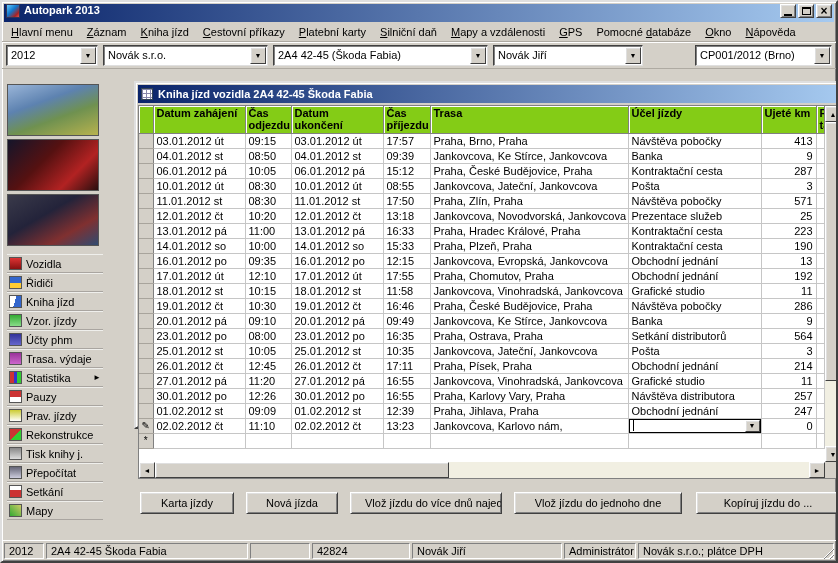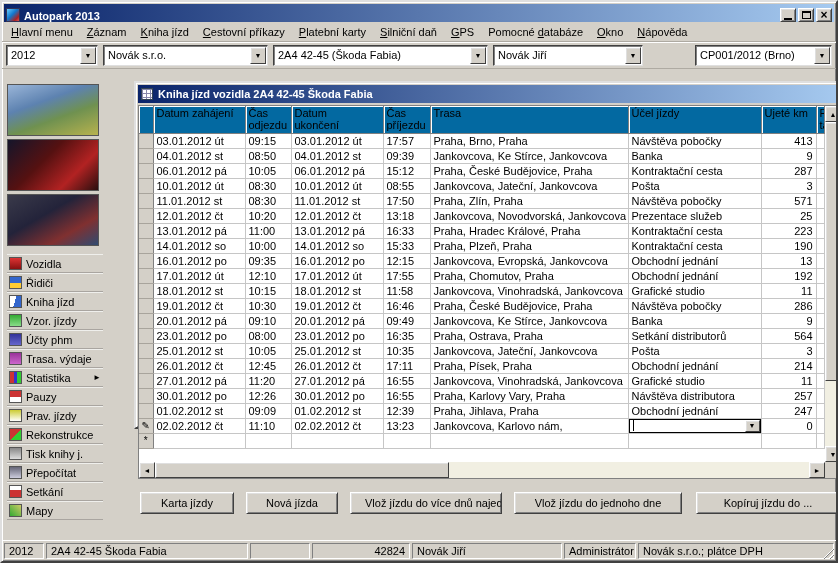--- a/index.html
+++ b/index.html
@@ -2,21 +2,21 @@
 <html><head>
 <meta charset="utf-8">
 <style>
   *{box-sizing:border-box;margin:0;padding:0}
   html,body{width:838px;height:563px;overflow:hidden}
   body{font-family:"Liberation Sans","DejaVu Sans",sans-serif;font-size:11px;color:#000;background:#808080}
   .app{width:838px;height:563px;background:#d4d0c8;display:flex;flex-direction:column;
        border:2px solid;border-color:#dfdfdf #404040 #404040 #dfdfdf;box-shadow:inset 1px 1px 0 #fff,inset -1px -1px 0 #808080}
   
   .titlebar{height:18px;margin:2px 2px 0 2px;background:linear-gradient(to right,#0a246a,#a6caf0);
-            display:flex;align-items:flex-end;gap:4px;padding:0 2px;color:#fff;font-weight:bold;flex:none}
+            display:flex;align-items:flex-start;gap:4px;padding:0 2px;color:#fff;font-weight:bold;flex:none}
   .app-icon{width:14px;height:14px;flex:none;border:1px solid #335;
             background:linear-gradient(135deg,#6cf 0%,#17c 45%,#a22 80%,#d55 100%)}
   .title-text{flex:1;white-space:nowrap;overflow:hidden}
   .win-buttons{display:flex;flex:none}
   .win-btn{width:16px;height:14px;margin-left:2px;background:#d4d0c8;border:1px solid;border-color:#fff #404040 #404040 #fff;
            box-shadow:inset 1px 1px 0 #dfdfdf,inset -1px -1px 0 #808080;display:flex;align-items:center;justify-content:center;color:#000}
   .g-min{width:8px;height:2px;background:#000;margin-top:7px}
   .g-max{width:9px;height:8px;border:1px solid #000;border-top:2px solid #000}
   .g-close{font-weight:bold;font-size:12px;line-height:1}
   
@@ -67,22 +67,22 @@
   .child-icon{width:12px;height:12px;flex:none;border:1px solid #345;background:
       repeating-linear-gradient(to bottom,#88a 0 1px,transparent 1px 4px),
       repeating-linear-gradient(to right,#88a 0 1px,transparent 1px 4px),#fff}
   
   .grid-wrap{margin:2px;height:374px;display:flex;flex-direction:column;flex:none;border:1px solid #808080}
   .grid-main{flex:1;display:flex;overflow:hidden}
   .grid-scroll{flex:1;background:#fff;overflow:hidden}
   table.grid{border-collapse:collapse;table-layout:fixed;width:100%;background:#fff}
   col.w0{width:14px}col.w1{width:92px}col.w2{width:46px}col.w3{width:92px}col.w4{width:47px}
   col.w5{width:198px}col.w6{width:133px}col.w7{width:55px}
-  th{background:#0369a1;border-right:1px solid #808080;border-bottom:1px solid #808080;box-shadow:inset 1px 1px 0 #fff;
-     font-weight:normal;text-align:left;vertical-align:top;padding:1px 3px;white-space:pre-line;line-height:12px;height:27px;overflow:hidden}
+  th{background:#84cc16;border-right:1px solid #808080;border-bottom:1px solid #808080;box-shadow:inset 1px 1px 0 #fff;
+     font-weight:bold;text-align:left;vertical-align:top;padding:1px 3px;white-space:pre-line;line-height:12px;height:27px;overflow:hidden}
   td{height:15px;border-right:1px solid #c6c6c6;border-bottom:1px solid #c6c6c6;padding:0 3px;
      white-space:nowrap;overflow:hidden;line-height:14px}
   td.ind{background:#d4d0c8;border-right:1px solid #808080;border-bottom:1px solid #a8a49c;text-align:center;padding:0;font-size:10px}
   td.c-7{text-align:right}
   td.edit-cell{padding:0;position:relative}
   .cell-combo{position:absolute;inset:0;border:1px solid #000;background:#fff;display:flex;align-items:center}
   .caret{width:1px;height:11px;background:#000;margin-left:3px;flex:none}
   .cell-combo-val{flex:1;overflow:hidden}
   .cell-combo-btn{width:15px;align-self:stretch;flex:none;background:#d4d0c8;border:1px solid;border-color:#fff #404040 #404040 #fff;
                   box-shadow:inset 1px 1px 0 #dfdfdf;display:flex;align-items:center;justify-content:center;font-size:7px}
@@ -99,21 +99,21 @@
   .sb-corner{width:16px;flex:none;background:#d4d0c8}
   
   .child-buttons{display:flex;gap:12px;margin:11px 4px 0 4px}
   .btn{height:22px;background:#d4d0c8;border:1px solid;border-color:#fff #404040 #404040 #fff;
        box-shadow:inset 1px 1px 0 #dfdfdf,inset -1px -1px 0 #808080;font:inherit;padding:0 14px;white-space:nowrap;overflow:hidden}
   .btn:nth-child(1){width:94px}.btn:nth-child(2){width:92px}.btn:nth-child(3){width:152px}
   .btn:nth-child(4){width:168px}.btn:nth-child(5){width:144px;margin-left:auto}
   
   .statusbar{height:21px;flex:none;display:flex;align-items:center;gap:2px;padding:2px;position:relative;border-top:1px solid #fff}
   .status-panel{height:16px;border:1px solid;border-color:#808080 #fff #fff #808080;padding:1px 4px;white-space:nowrap;overflow:hidden}
-  .sp-0{width:40px}.sp-1{width:202px}.sp-2{width:60px}.sp-3{width:98px;text-align:right}
+  .sp-0{width:40px}.sp-1{width:202px}.sp-2{width:60px}.sp-3{width:98px;text-align:left}
   .sp-4{width:150px}.sp-5{width:72px}.sp-6{flex:1}
   .grip{position:absolute;right:2px;bottom:2px;width:13px;height:13px;
         background:repeating-linear-gradient(135deg,transparent 0 2px,#fff 2px 3px,#808080 3px 4px);
         clip-path:polygon(100% 0,100% 100%,0 100%)}
 </style>
 </head>
 <body>
 
 <div class="app">
 
@@ -133,20 +133,21 @@
     </span>
   </div>
 
   <div class="menubar">
       <span class="menu-item"><u>H</u>lavní menu</span>
       <span class="menu-item"><u>Z</u>áznam</span>
       <span class="menu-item"><u>K</u>niha jízd</span>
       <span class="menu-item"><u>C</u>estovní příkazy</span>
       <span class="menu-item"><u>P</u>latební karty</span>
       <span class="menu-item"><u>S</u>ilniční daň</span>
+      <span class="menu-item"><u>M</u>apy a vzdálenosti</span>
       <span class="menu-item"><u>G</u>PS</span>
       <span class="menu-item">Pomocné <u>d</u>atabáze</span>
       <span class="menu-item"><u>O</u>kno</span>
       <span class="menu-item"><u>N</u>ápověda</span>
     </div>
 
   <div class="toolbar">
       <div class="combo combo-0">
         <span class="combo-value">2012</span>
         <span class="combo-btn">▼</span>

